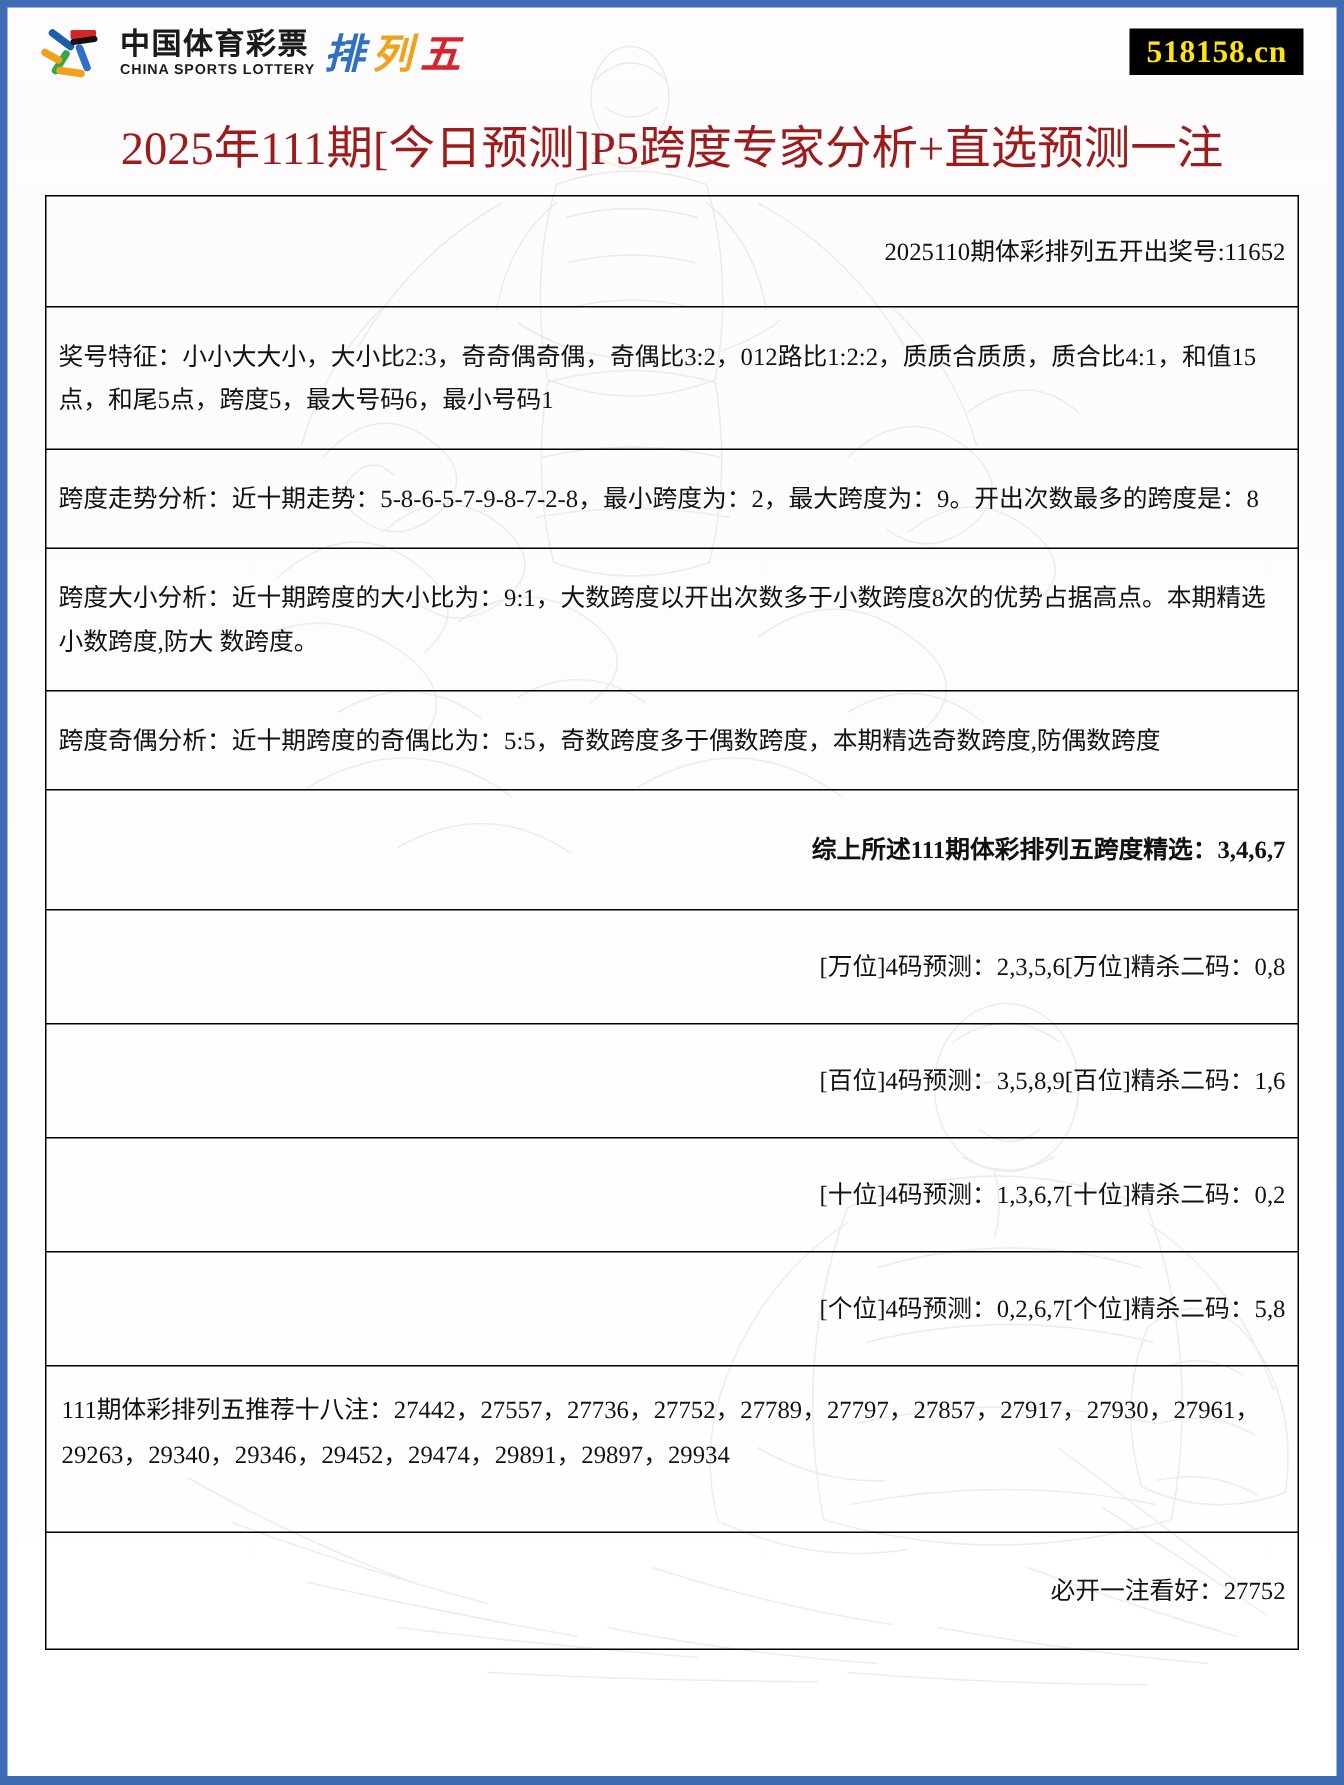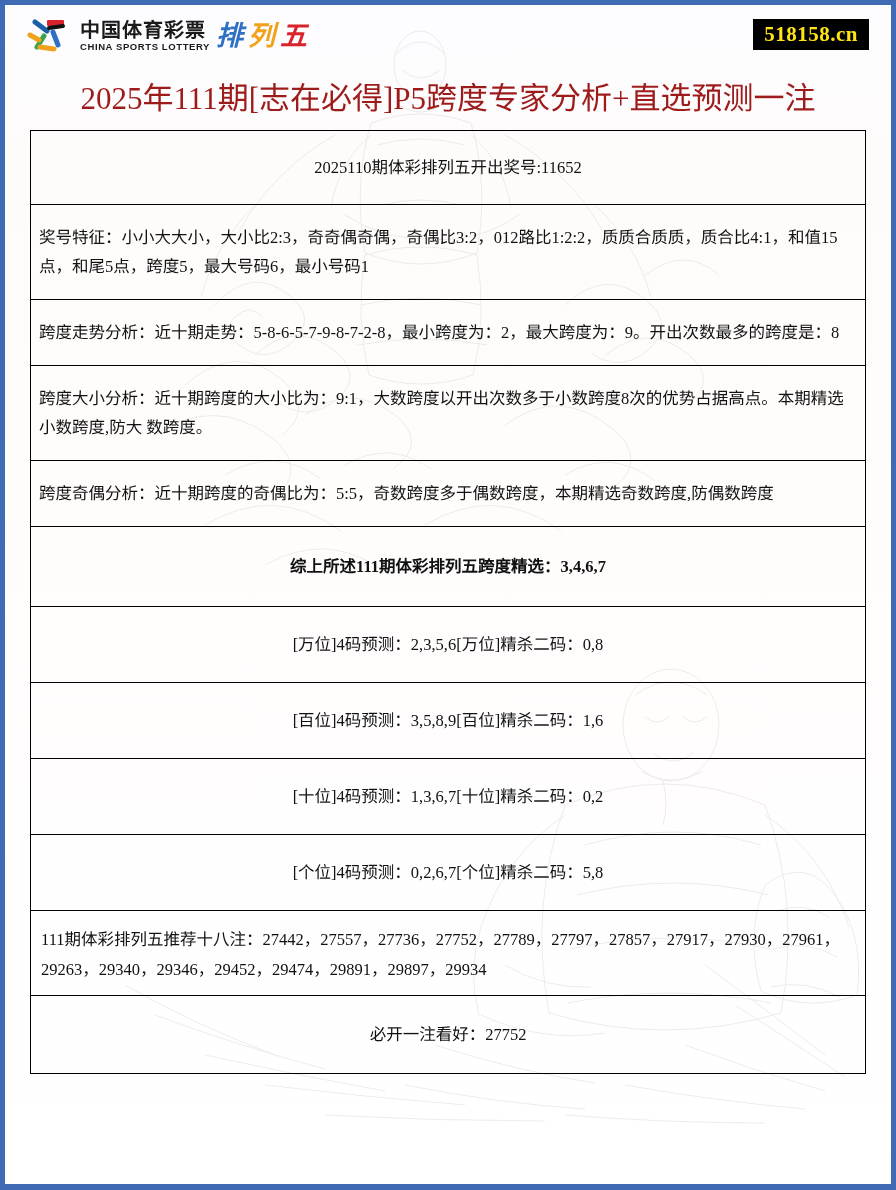--- a/index.html
+++ b/index.html
@@ -138,29 +138,29 @@
   }
   .info-table td {
     border: 1px solid #000000;
     padding: 13px 8px;
     font-size: 16.5px;
     color: #111111;
     line-height: 29px;
     vertical-align: middle;
     background: transparent;
   }
-  td.center { text-align: center; }
+  td.center { text-align: right; }
   td.justify { text-align: left; }
   td.tall { padding-top: 18px; padding-bottom: 18px; }
   td.row-head { padding: 22px 8px; }
   td.row-pred { padding: 23px 8px; }
   td.row-today { padding: 26px 8px; }
   td.row-note { padding: 25px 8px; font-weight: bold; }
   td.row-final { padding: 24px 8px; }
-  td.row-reco { padding: 14px 10px 10px 10px; line-height: 30px; }
+  td.row-reco { padding: 14px 10px 36px 10px; line-height: 30px; }
 </style>
 </head>
 <body>
 
 <div class="page-frame">
 
   <svg class="watermark" viewBox="0 0 886 1179" preserveAspectRatio="none" aria-hidden="true">
     <g stroke="#b9b3ae" stroke-width="1" fill="none" opacity="0.75">
 
       <ellipse cx="415" cy="60" rx="26" ry="34"></ellipse>
@@ -255,21 +255,21 @@
           <span class="logo-en">CHINA SPORTS LOTTERY</span>
         </div>
         <span class="logo-game g1">排</span>
         <span class="logo-game g2">列</span>
         <span class="logo-game g4">五</span>
       </div>
 
       <div class="site-badge">518158.cn</div>
     </div>
 
-    <h1 class="page-title">2025年111期[志在必得]P5跨度专家分析+直选预测一注</h1>
+    <h1 class="page-title">2025年111期[今日预测]P5跨度专家分析+直选预测一注</h1>
 
     <table class="info-table">
       <tbody>
         <tr>
           <td class="center row-head">2025110期体彩排列五开出奖号:11652</td>
         </tr>
         <tr>
           <td class="justify tall">奖号特征：小小大大小，大小比2:3，奇奇偶奇偶，奇偶比3:2，012路比1:2:2，质质合质质，质合比4:1，和值15点，和尾5点，跨度5，最大号码6，最小号码1</td>
         </tr>
         <tr>

